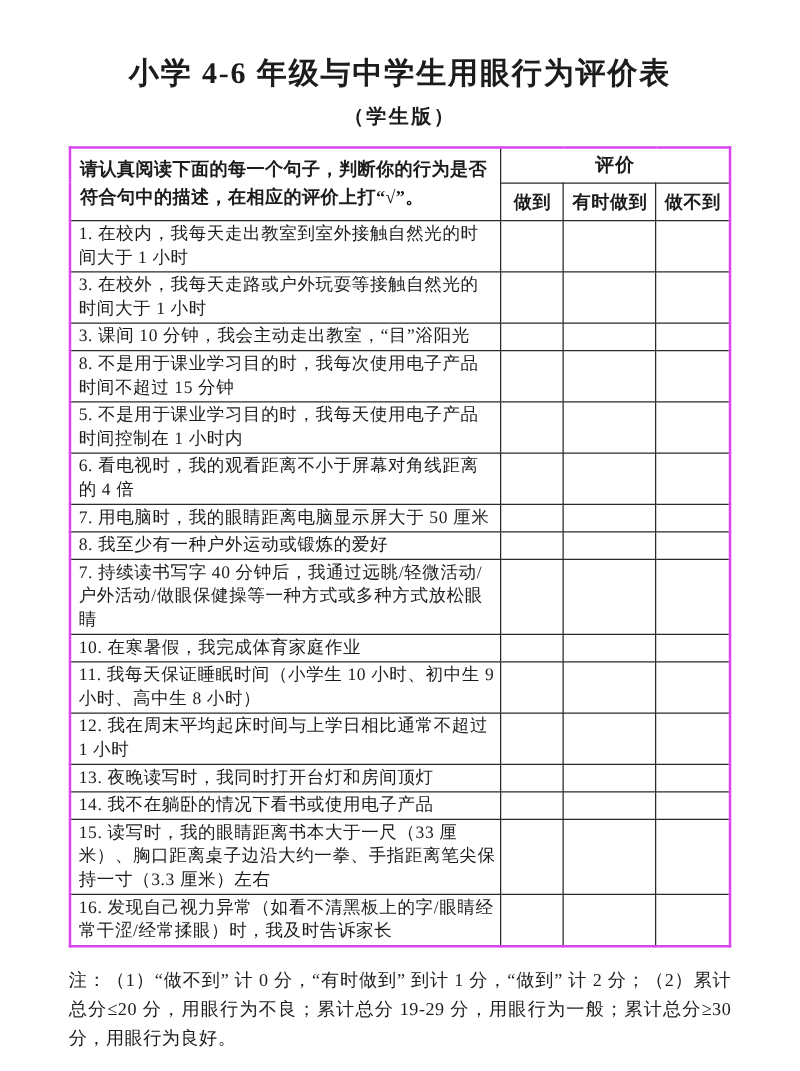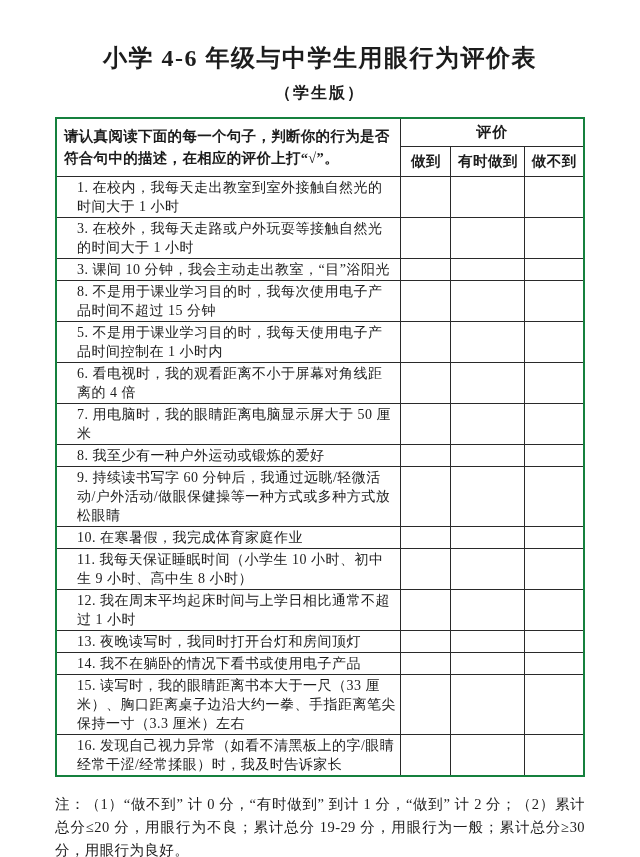--- a/index.html
+++ b/index.html
@@ -31,21 +31,21 @@
     font-size: 16px;
     margin-top: 9px;
     letter-spacing: 2px;
   }
 
   table.eval {
     width: 528px;
     margin: 13px auto 16px auto;
     border-collapse: collapse;
     table-layout: fixed;
-    border: 2px solid #15803d;
+    border: 2px solid #d946ef;
   }
   table.eval td { border: 1px solid #2a2a2a; vertical-align: middle; }
 
   col.c-stmt { width: 345px; }
   col.c-done { width: 50px; }
   col.c-some { width: 74px; }
   col.c-not  { width: 59px; }
 
   .instr {
     font-weight: bold;
@@ -64,21 +64,21 @@
   .col-head {
     text-align: center;
     font-weight: bold;
     font-size: 14.5px;
     height: 30px;
     letter-spacing: 0.5px;
   }
   .stmt {
     font-size: 14px;
     line-height: 19px;
-    padding: 1px 4px 1px 20px;
+    padding: 1px 4px 1px 6px;
     letter-spacing: 0.5px;
   }
   .rate { background: #ffffff; }
 
   .note {
     width: 530px;
     margin: 5px auto 0 auto;
     font-size: 14.5px;
     line-height: 23px;
     text-align: justify;
@@ -155,21 +155,21 @@
         <td class="rate"></td>
         <td class="rate"></td>
       </tr>
       <tr>
         <td class="stmt">8. 我至少有一种户外运动或锻炼的爱好</td>
         <td class="rate"></td>
         <td class="rate"></td>
         <td class="rate"></td>
       </tr>
       <tr>
-        <td class="stmt">9. 持续读书写字 60 分钟后，我通过远眺/轻微活动/户外活动/做眼保健操等一种方式或多种方式放松眼睛</td>
+        <td class="stmt">7. 持续读书写字 40 分钟后，我通过远眺/轻微活动/户外活动/做眼保健操等一种方式或多种方式放松眼睛</td>
         <td class="rate"></td>
         <td class="rate"></td>
         <td class="rate"></td>
       </tr>
       <tr>
         <td class="stmt">10. 在寒暑假，我完成体育家庭作业</td>
         <td class="rate"></td>
         <td class="rate"></td>
         <td class="rate"></td>
       </tr>

